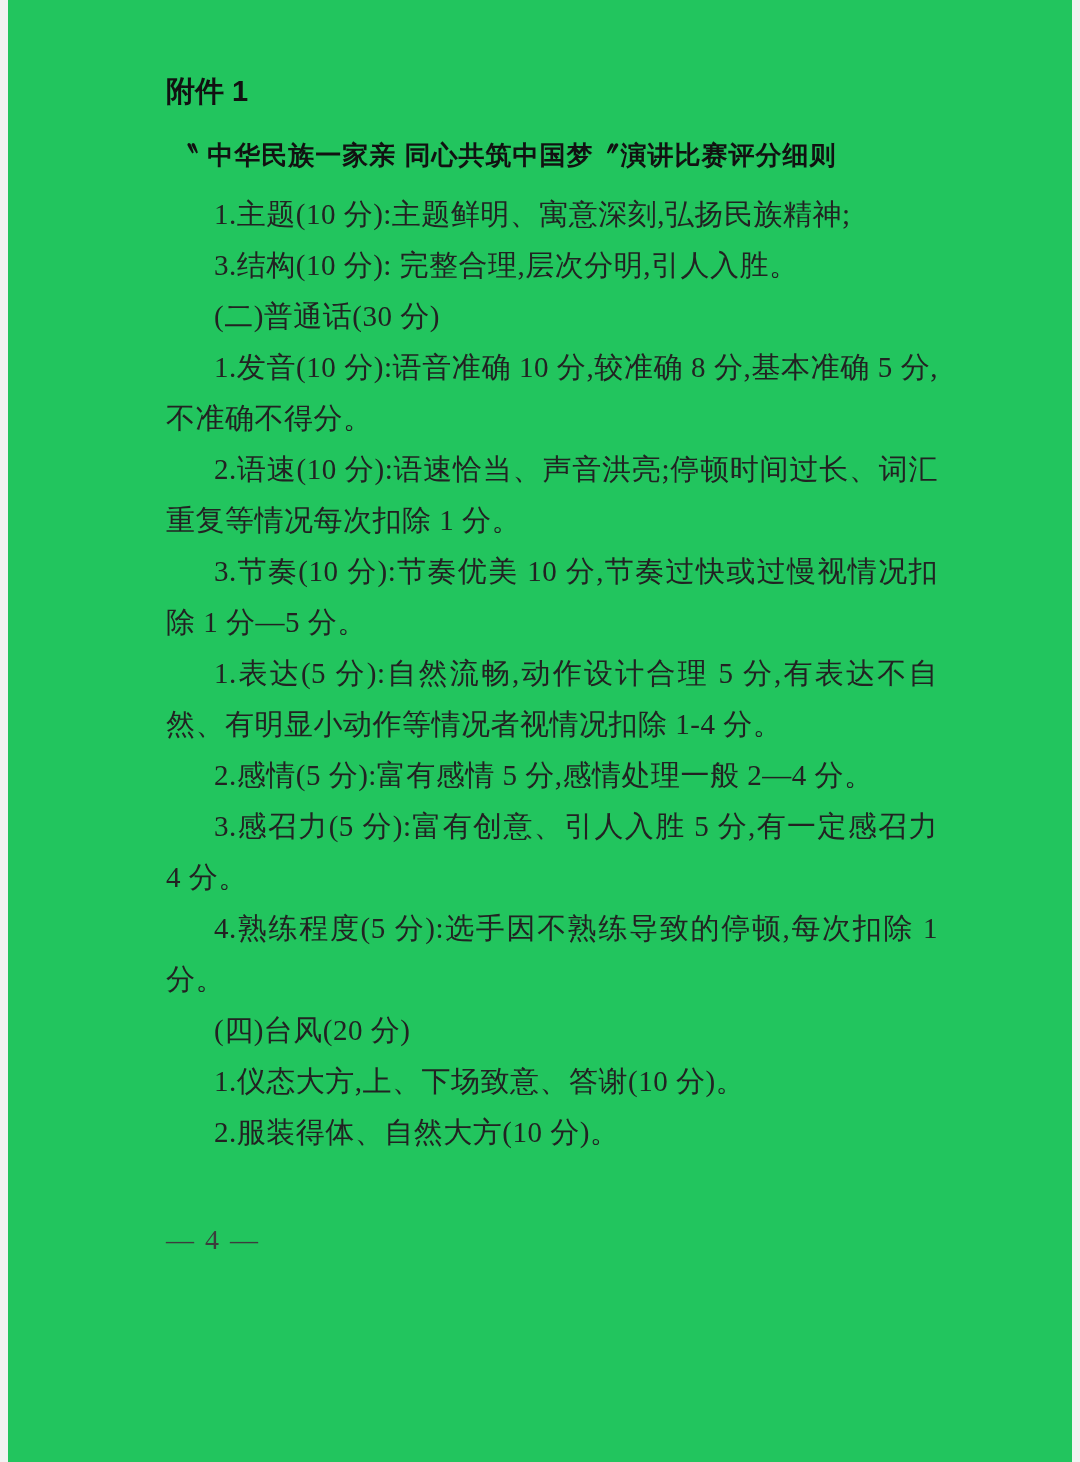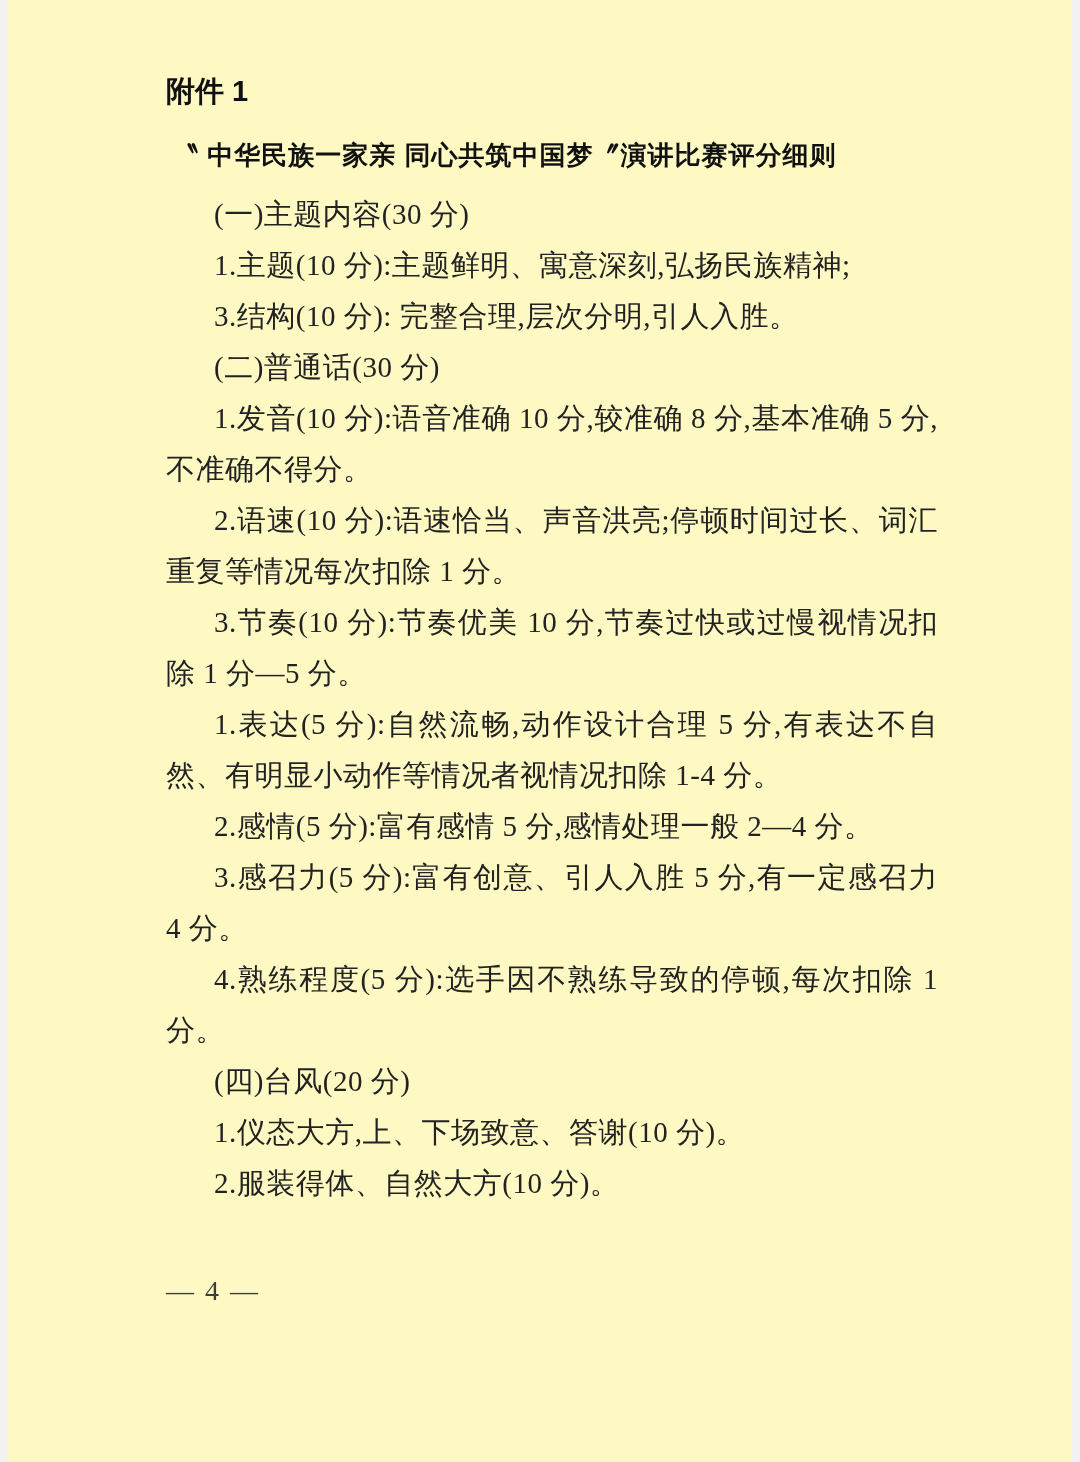--- a/index.html
+++ b/index.html
@@ -11,21 +11,21 @@
     height: 1462px;
     background: #f2f2f2;
     position: relative;
   }
   .page {
     position: absolute;
     left: 8px;
     top: 0;
     width: 1064px;
     height: 1462px;
-    background: #fef9c3;
+    background: #22c55e;
     color: #1f1f1f;
     padding: 72px 128px 10px 158px;
   }
   .attachment {
     font-family: "Liberation Sans", "DejaVu Sans", sans-serif;
     font-weight: bold;
     font-size: 29px;
     color: #111111;
     margin-bottom: 26px;
   }
@@ -58,21 +58,20 @@
 </head>
 <body>
 
 <div class="page">
 
   <div class="attachment">附件 1</div>
 
   <div class="doc-title">〝 中华民族一家亲 同心共筑中国梦〞演讲比赛评分细则</div>
 
   <div class="body-text">
-    <p>(一)主题内容(30 分)</p>
     <p>1.主题(10 分):主题鲜明、寓意深刻,弘扬民族精神;</p>
     <p>3.结构(10 分): 完整合理,层次分明,引人入胜。</p>
     <p>(二)普通话(30 分)</p>
     <p>1.发音(10 分):语音准确 10 分,较准确 8 分,基本准确 5 分,不准确不得分。</p>
     <p>2.语速(10 分):语速恰当、声音洪亮;停顿时间过长、词汇重复等情况每次扣除 1 分。</p>
     <p>3.节奏(10 分):节奏优美 10 分,节奏过快或过慢视情况扣除 1 分—5 分。</p>
     <p>1.表达(5 分):自然流畅,动作设计合理 5 分,有表达不自然、有明显小动作等情况者视情况扣除 1-4 分。</p>
     <p>2.感情(5 分):富有感情 5 分,感情处理一般 2—4 分。</p>
     <p>3.感召力(5 分):富有创意、引人入胜 5 分,有一定感召力 4 分。</p>
     <p>4.熟练程度(5 分):选手因不熟练导致的停顿,每次扣除 1 分。</p>

